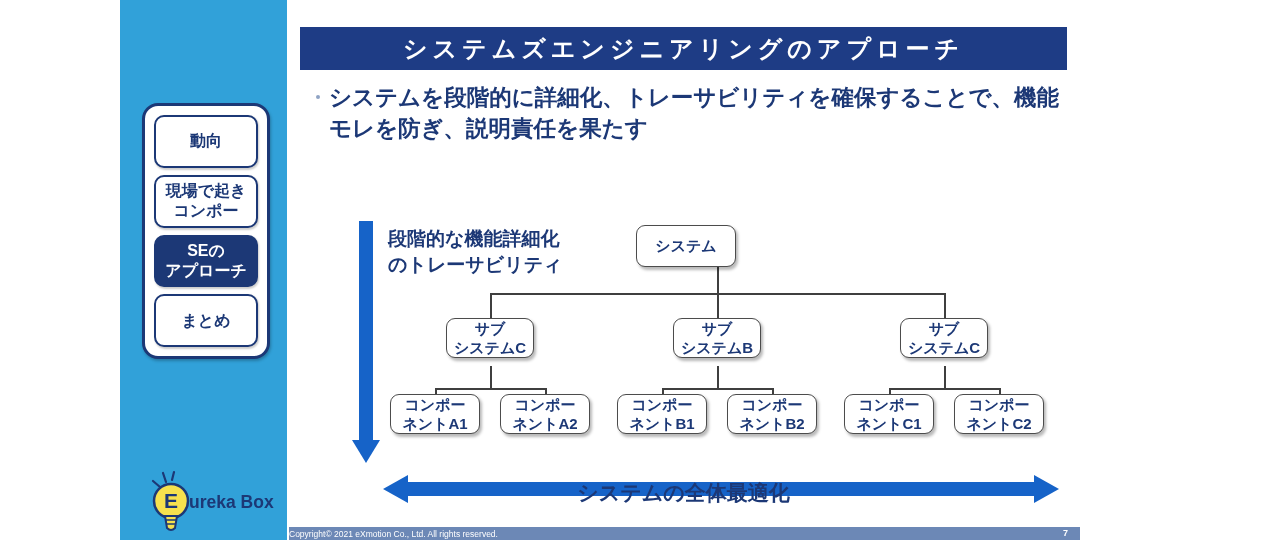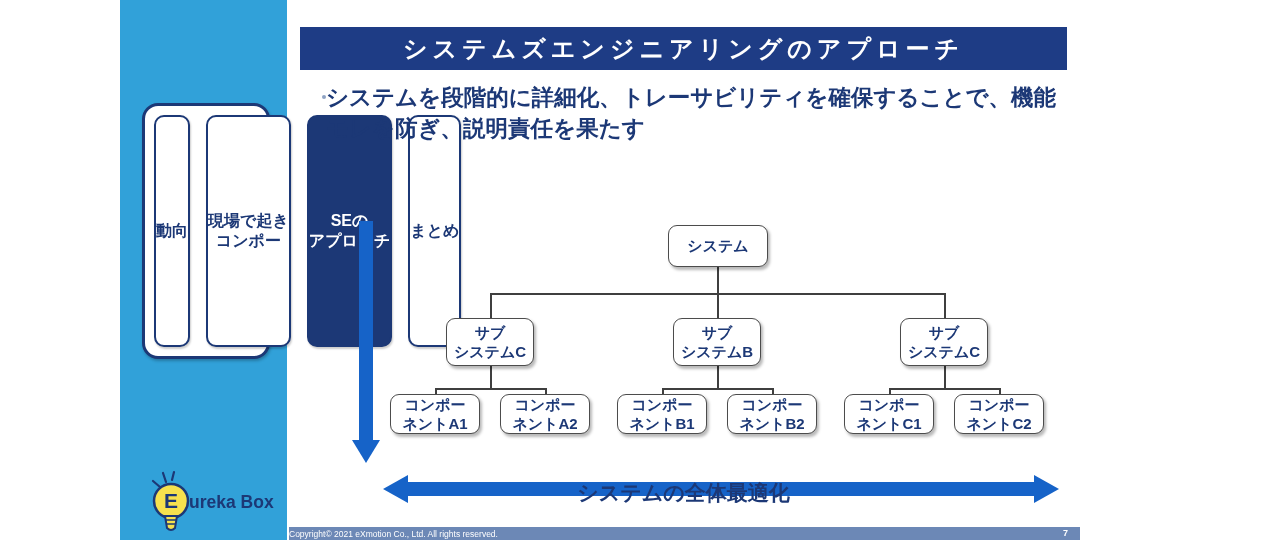--- a/index.html
+++ b/index.html
@@ -3,55 +3,55 @@
 <meta charset="utf-8">
 <style>
   * { margin:0; padding:0; box-sizing:border-box; }
   body { font-family:"Liberation Sans","DejaVu Sans",sans-serif; background:#e8e8e8; }
   #page { position:relative; width:1280px; height:540px; background:#ffffff; overflow:hidden; margin:0 auto; }
 
   
   #sidebar { position:absolute; left:120px; top:0; width:167px; height:540px; background:#31A1D9; }
   #nav-panel { position:absolute; left:22px; top:103px; width:128px; height:256px;
     background:#ffffff; border:3px solid #1C3876; border-radius:16px;
-    box-shadow:1px 2px 3px rgba(0,0,0,.25); display:flex; flex-direction:row;
-    gap:16px; padding:9px 9px; }
+    box-shadow:1px 2px 3px rgba(0,0,0,.25); display:flex; flex-direction:column;
+    gap:7px; padding:9px 9px; }
   .nav-btn { flex:1; border:2.5px solid #1C3876; border-radius:10px; background:#ffffff;
     color:#1C3876; font-weight:bold; font-size:16px; line-height:1.25;
     display:flex; flex-direction:column; align-items:center; justify-content:center;
     text-align:center; box-shadow:1px 1.5px 2px rgba(0,0,0,.2); cursor:pointer; }
   .nav-btn.active { background:#1C3876; color:#ffffff; }
   .nav-btn span { display:block; white-space:nowrap; }
   .nav-btn span:empty { display:none; }
 
   
   #logo { position:absolute; left:20px; top:464px; width:140px; height:76px; }
 
   
   #title-bar { position:absolute; left:300px; top:27px; width:767px; height:43px;
     background:#1E3C85; color:#ffffff; display:flex; align-items:center; justify-content:center;
     font-size:24px; font-weight:bold; letter-spacing:5px; white-space:nowrap; }
 
   
   #bullets { position:absolute; left:316px; top:82px; width:764px; list-style:none; }
-  #bullets li { display:flex; margin-bottom:3px;justify-content:center; }
+  #bullets li { display:flex; gap:9px; margin-bottom:3px; }
   .bullet-dot { width:4px; height:4px; border-radius:50%; background:#8fa3c4; margin-top:13px; flex:0 0 4px; }
   .bullet-text { width:748px; color:#1C3876; font-weight:bold; font-size:22.5px; line-height:1.38; }
 
   
   .node { position:absolute; background:#ffffff; border:1.5px solid #4c4c4c; border-radius:9px;
     box-shadow:2px 2.5px 3px rgba(0,0,0,.28); color:#1C3876; font-weight:bold; font-size:15px;
     line-height:1.3; display:flex; flex-direction:column; align-items:center; justify-content:center;
     text-align:center; }
   .node span { display:block; white-space:nowrap; }
   .node span:empty { display:none; }
   .tln { position:absolute; background:#3f3f3f; }
 
-  #root-node { left:668px; top:225px; width:100px; height:42px; }
-  .sub-node  { top:318px; width:88px; height:48px; }
+  #root-node { left:636px; top:225px; width:100px; height:42px; }
+  .sub-node  { top:318px; width:88px; height:40px; }
   .comp-node { top:394px; width:90px; height:40px;text-align:center; }
 
   
   #v-arrow { position:absolute; left:352px; top:221px; width:28px; height:242px; }
   #v-arrow .shaft { position:absolute; left:7px; top:0; width:14px; height:219px; background:#1663C8; }
   #v-arrow .head { position:absolute; left:0; top:219px; width:0; height:0;
     border-left:14px solid transparent; border-right:14px solid transparent;
     border-top:23px solid #1663C8; }
   #v-arrow-label { position:absolute; left:388px; top:226px; color:#1C3876; font-weight:bold;
     font-size:19px; line-height:1.37; }
@@ -118,20 +118,24 @@
   <ul id="bullets">
     <li>
       <div class="bullet-dot"></div>
       <div class="bullet-text">システムを段階的に詳細化、トレーサビリティを確保することで、機能モレを防ぎ、説明責任を果たす</div>
     </li>
   </ul>
 
   <div id="v-arrow">
     <div class="shaft"></div>
     <div class="head"></div>
+  </div>
+  <div id="v-arrow-label">
+    <span>段階的な機能詳細化</span>
+    <span>のトレーサビリティ</span>
   </div>
 
   <div class="tln" style="left:717px; top:267px; width:1.6px; height:26px;"></div>
   <div class="tln" style="left:490px; top:293px; width:455px; height:1.6px;"></div>
   <div class="tln" style="left:490px; top:293px; width:1.6px; height:25px;"></div>
   <div class="tln" style="left:717px; top:293px; width:1.6px; height:25px;"></div>
   <div class="tln" style="left:944px; top:293px; width:1.6px; height:25px;"></div>
   <div class="tln" style="left:490px; top:366px; width:1.6px; height:22px;"></div>
   <div class="tln" style="left:717px; top:366px; width:1.6px; height:22px;"></div>
   <div class="tln" style="left:944px; top:366px; width:1.6px; height:22px;"></div>

